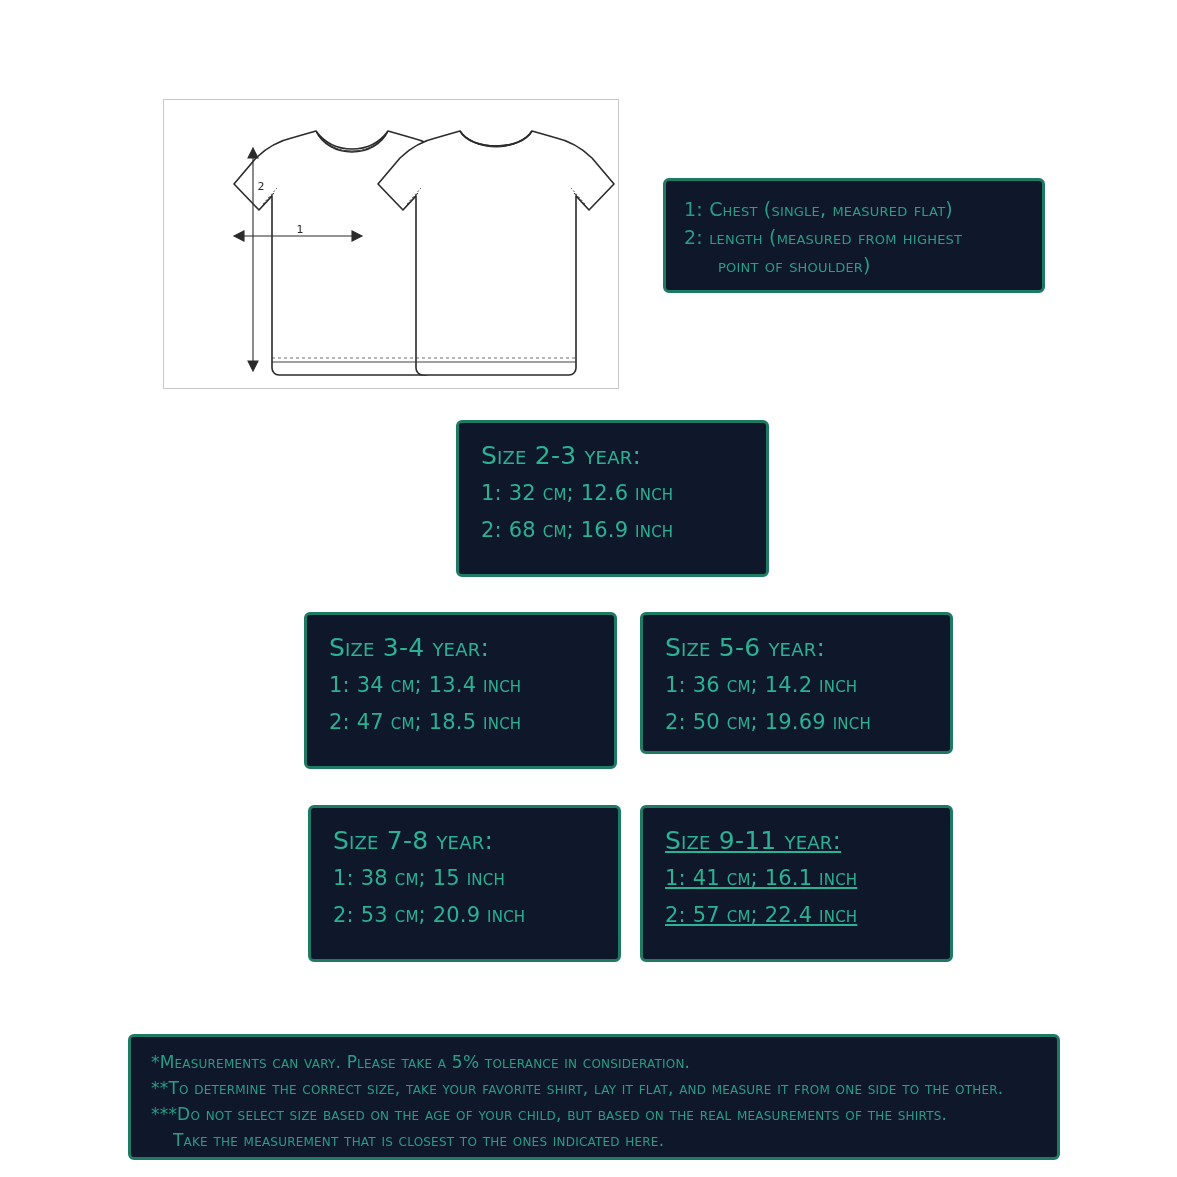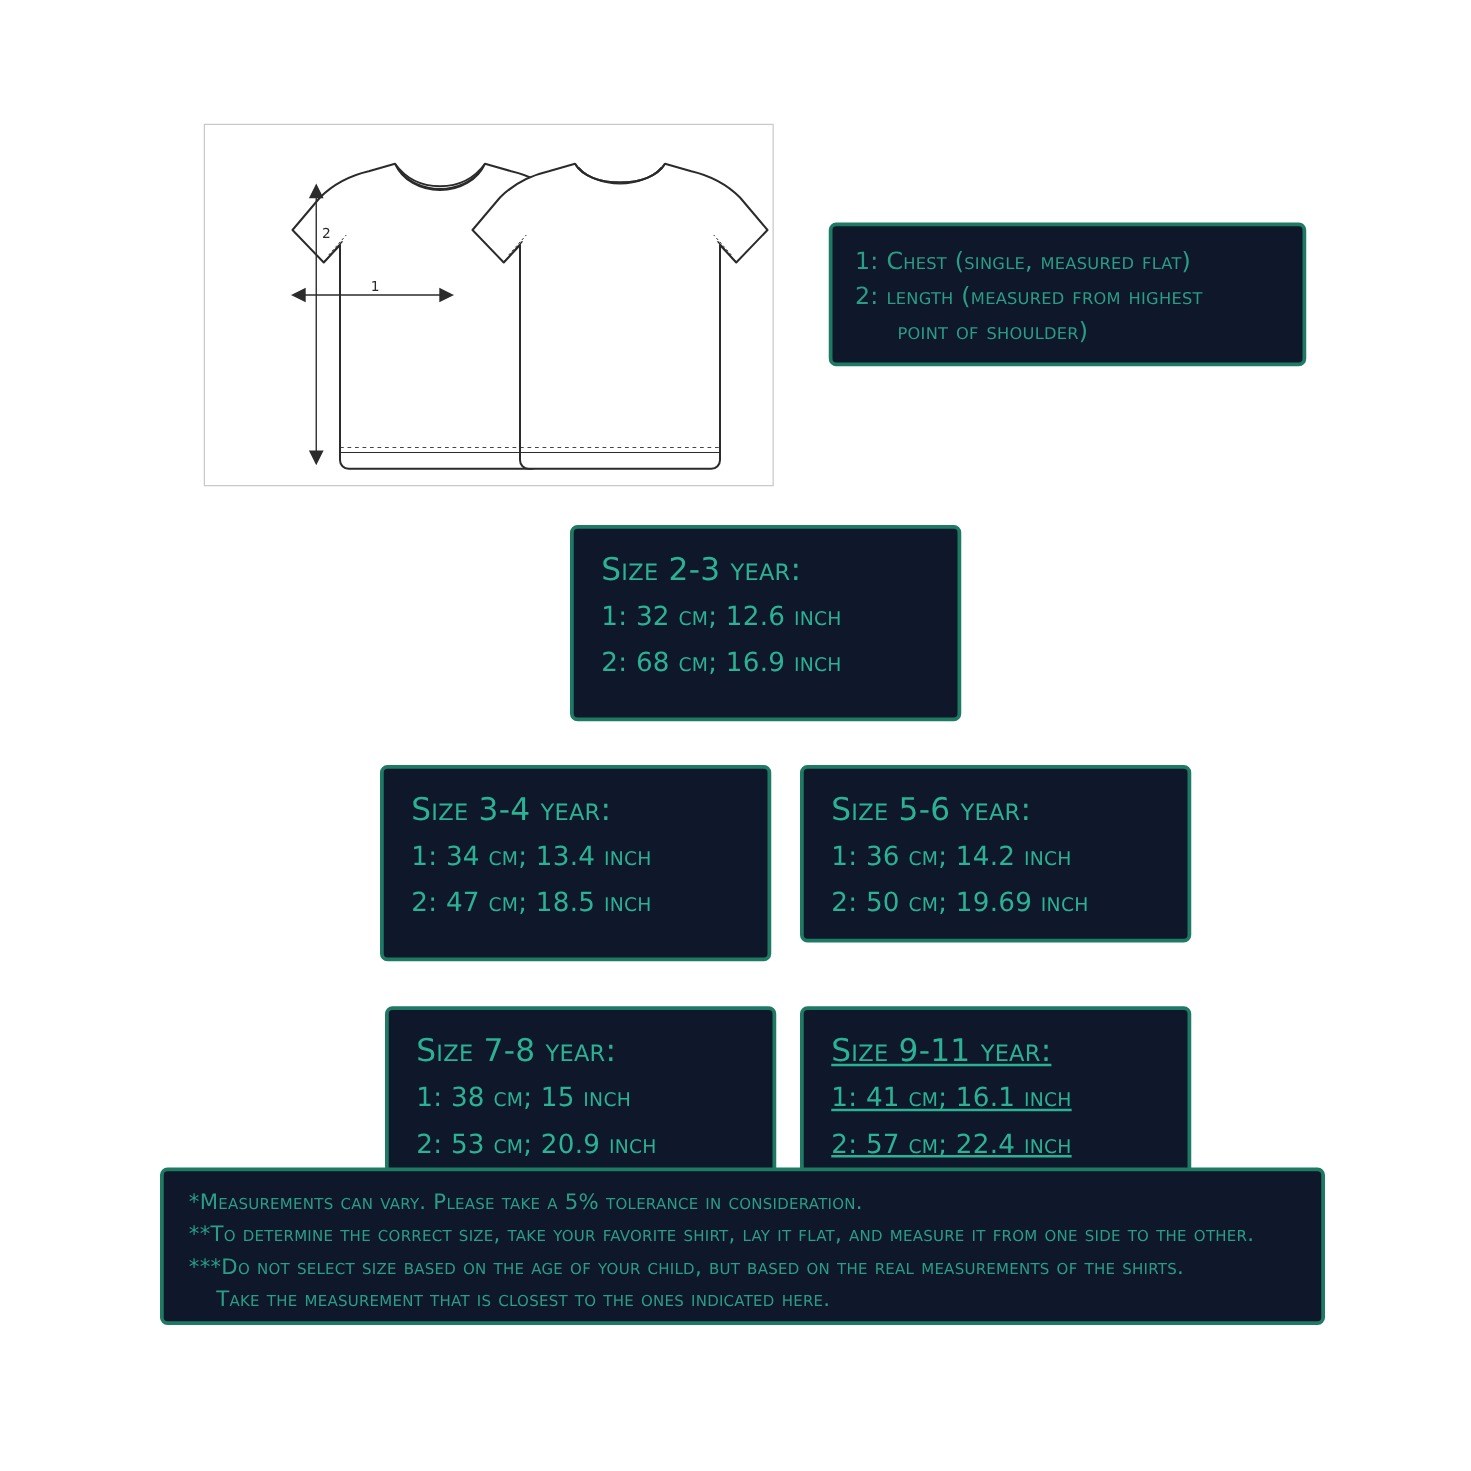--- a/index.html
+++ b/index.html
@@ -84,21 +84,21 @@
 
   #card-23 { left: 456px; top: 420px;  width: 313px; height: 157px; }
   #card-34 { left: 304px; top: 612px;  width: 313px; height: 157px; }
   #card-56 { left: 640px; top: 612px;  width: 313px; height: 142px; }
   #card-78 { left: 288px; top: 805px;  width: 313px; height: 157px; margin-left: 20px; }
   #card-911{ left: 640px; top: 805px;  width: 313px; height: 157px; text-decoration: underline; }
 
   
   #notes-box {
     left: 128px;
-    top: 934px;
+    top: 1034px;
     width: 932px;
     height: 126px;
     padding: 12px 20px 0 20px;
   }
   #notes-box .line {
     font-size: 17px;
     line-height: 26px;
     color: #2a9d86;
     font-variant: small-caps;
   }

